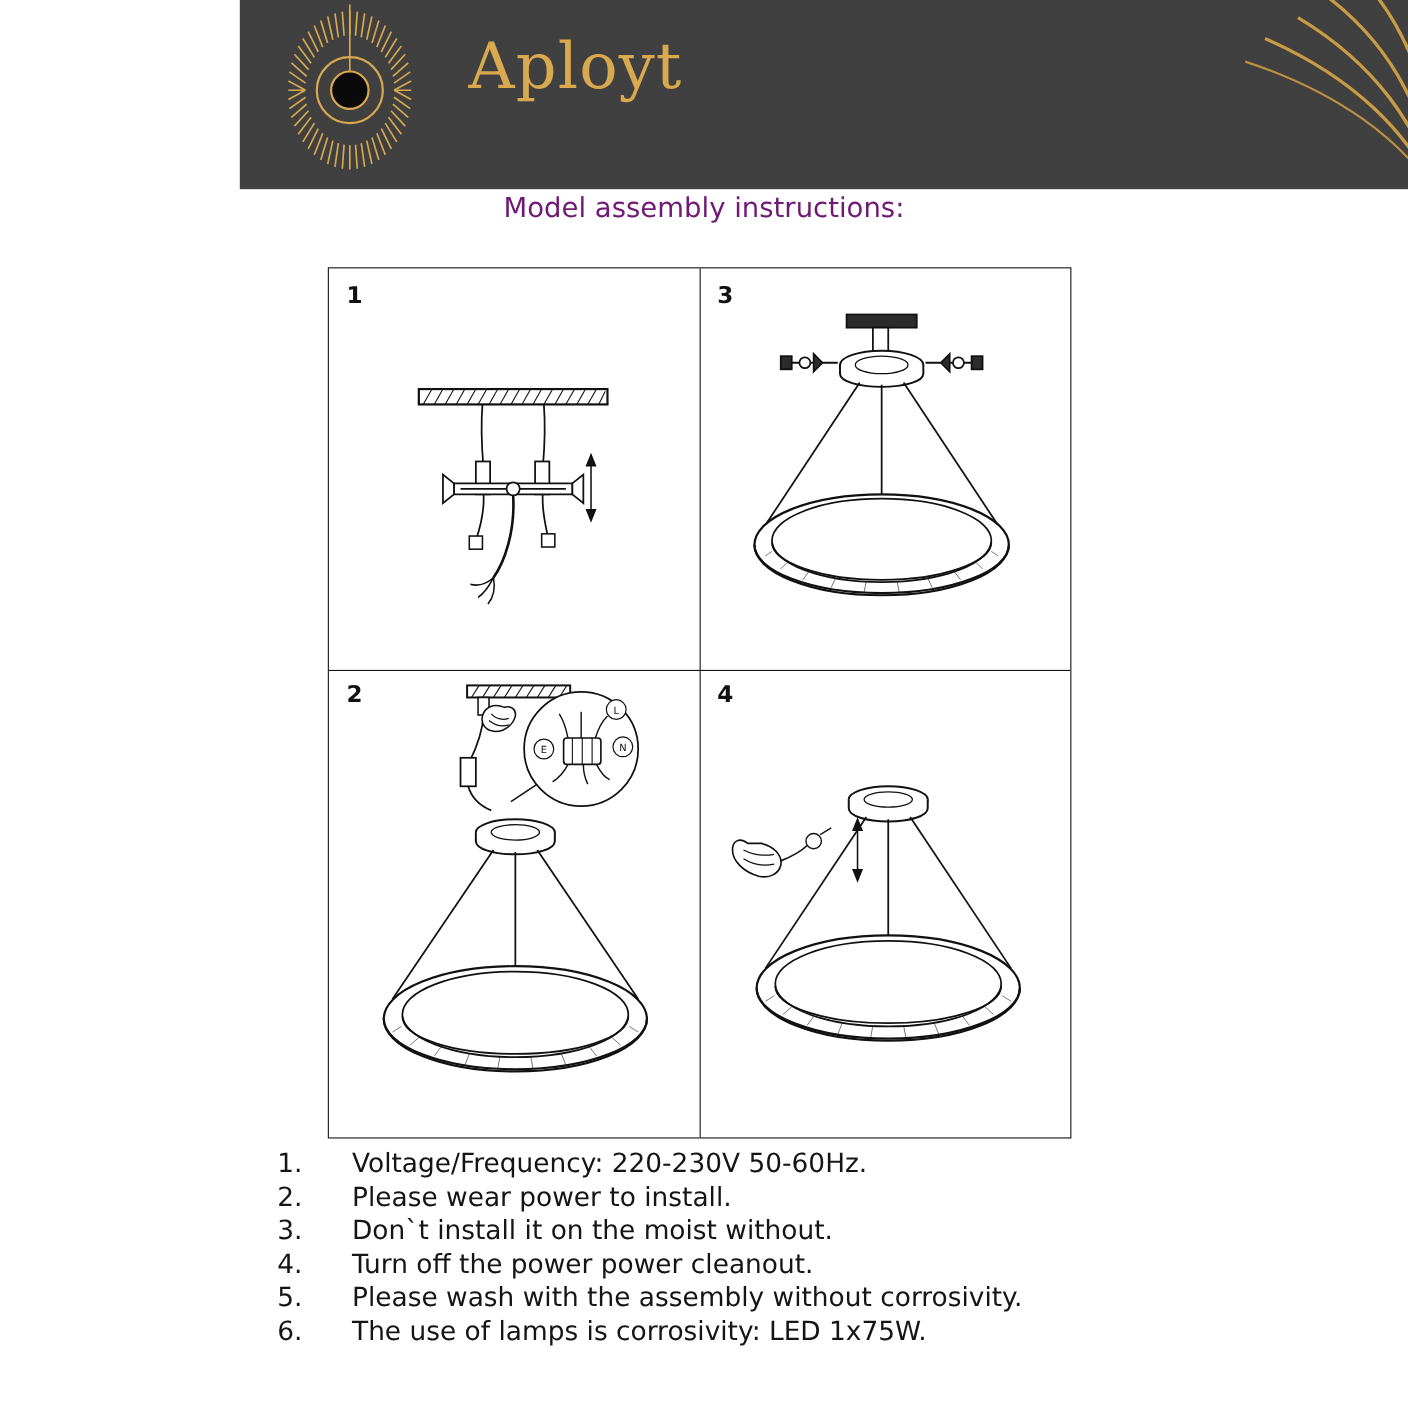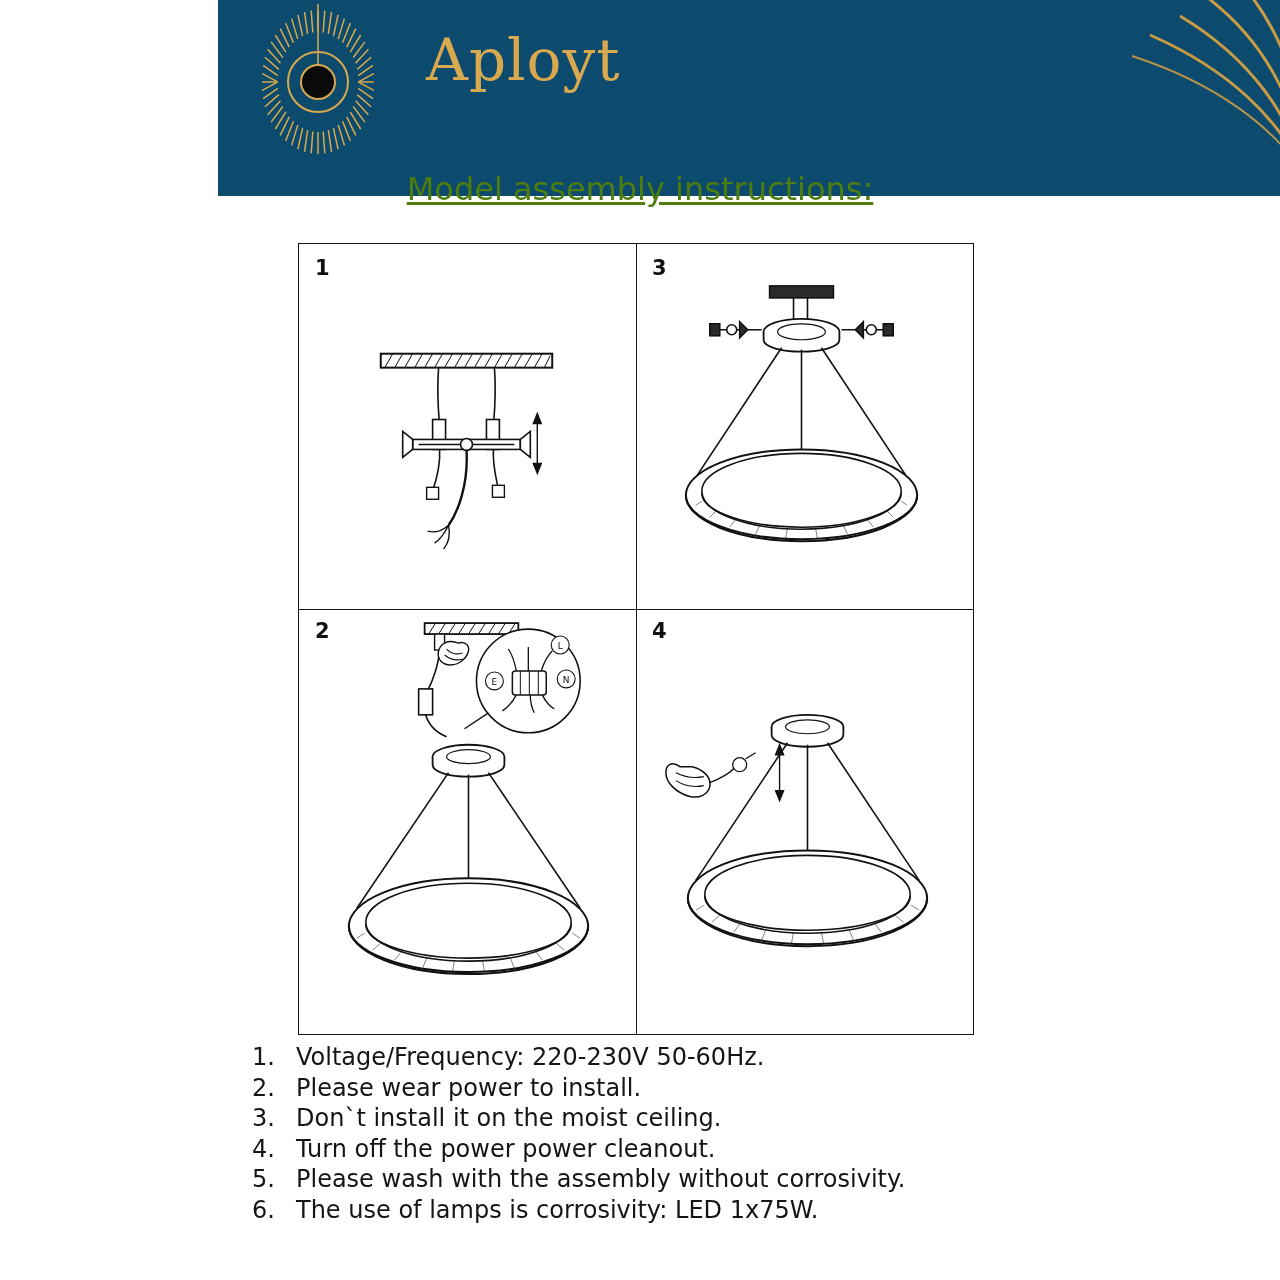--- a/index.html
+++ b/index.html
@@ -14,22 +14,22 @@
     color: #1a1a1a;
     overflow: hidden;
     position: relative;
   }
   
   .banner {
     position: absolute;
     left: 218px;
     top: 0;
     width: 1062px;
-    height: 196px;
-    background: #0c4a6e;
+    height: 172px;
+    background: #404040;
     overflow: hidden;
   }
   .sunburst {
     position: absolute;
     left: 10px;
     top: -8px;
     width: 180px;
     height: 180px;
   }
   .brand {
@@ -50,25 +50,24 @@
   }
   
   .title-wrap {
     position: absolute;
     left: 0;
     top: 172px;
     width: 1280px;
     text-align: center;
   }
   .title-line {
-    font-size: 32px;
+    font-size: 25px;
     line-height: 34px;
-    color: #4d7c0f;
+    color: #701a75;
     font-family: "DejaVu Sans", sans-serif;
-    text-decoration: underline;
   }
   
   .grid {
     position: absolute;
     left: 298px;
     top: 243px;
     width: 676px;
     height: 792px;
     border: 1.6px solid #151515;
     box-sizing: border-box;
@@ -121,20 +120,21 @@
     line-height: 30.5px;
     color: #151515;
   }
   .note-idx {
     width: 44px;
     flex: 0 0 44px;
     text-align: left;
   }
   .note-text {
     flex: 1 1 auto;
+    margin-left: 24px;
   }
 </style>
 </head>
 <body>
 
 <div class="banner">
 
   <svg class="sunburst" viewBox="0 0 180 180">
     <g stroke="#d8a94f" stroke-width="1.5">
       <g id="rayset">
@@ -457,21 +457,21 @@
   <div class="note-row">
     <div class="note-idx">1.</div>
     <div class="note-text">Voltage/Frequency: 220-230V 50-60Hz.</div>
   </div>
   <div class="note-row">
     <div class="note-idx">2.</div>
     <div class="note-text">Please wear power to install.</div>
   </div>
   <div class="note-row">
     <div class="note-idx">3.</div>
-    <div class="note-text">Don`t install it on the moist ceiling.</div>
+    <div class="note-text">Don`t install it on the moist without.</div>
   </div>
   <div class="note-row">
     <div class="note-idx">4.</div>
     <div class="note-text">Turn off the power power cleanout.</div>
   </div>
   <div class="note-row">
     <div class="note-idx">5.</div>
     <div class="note-text">Please wash with the assembly without corrosivity.</div>
   </div>
   <div class="note-row">

